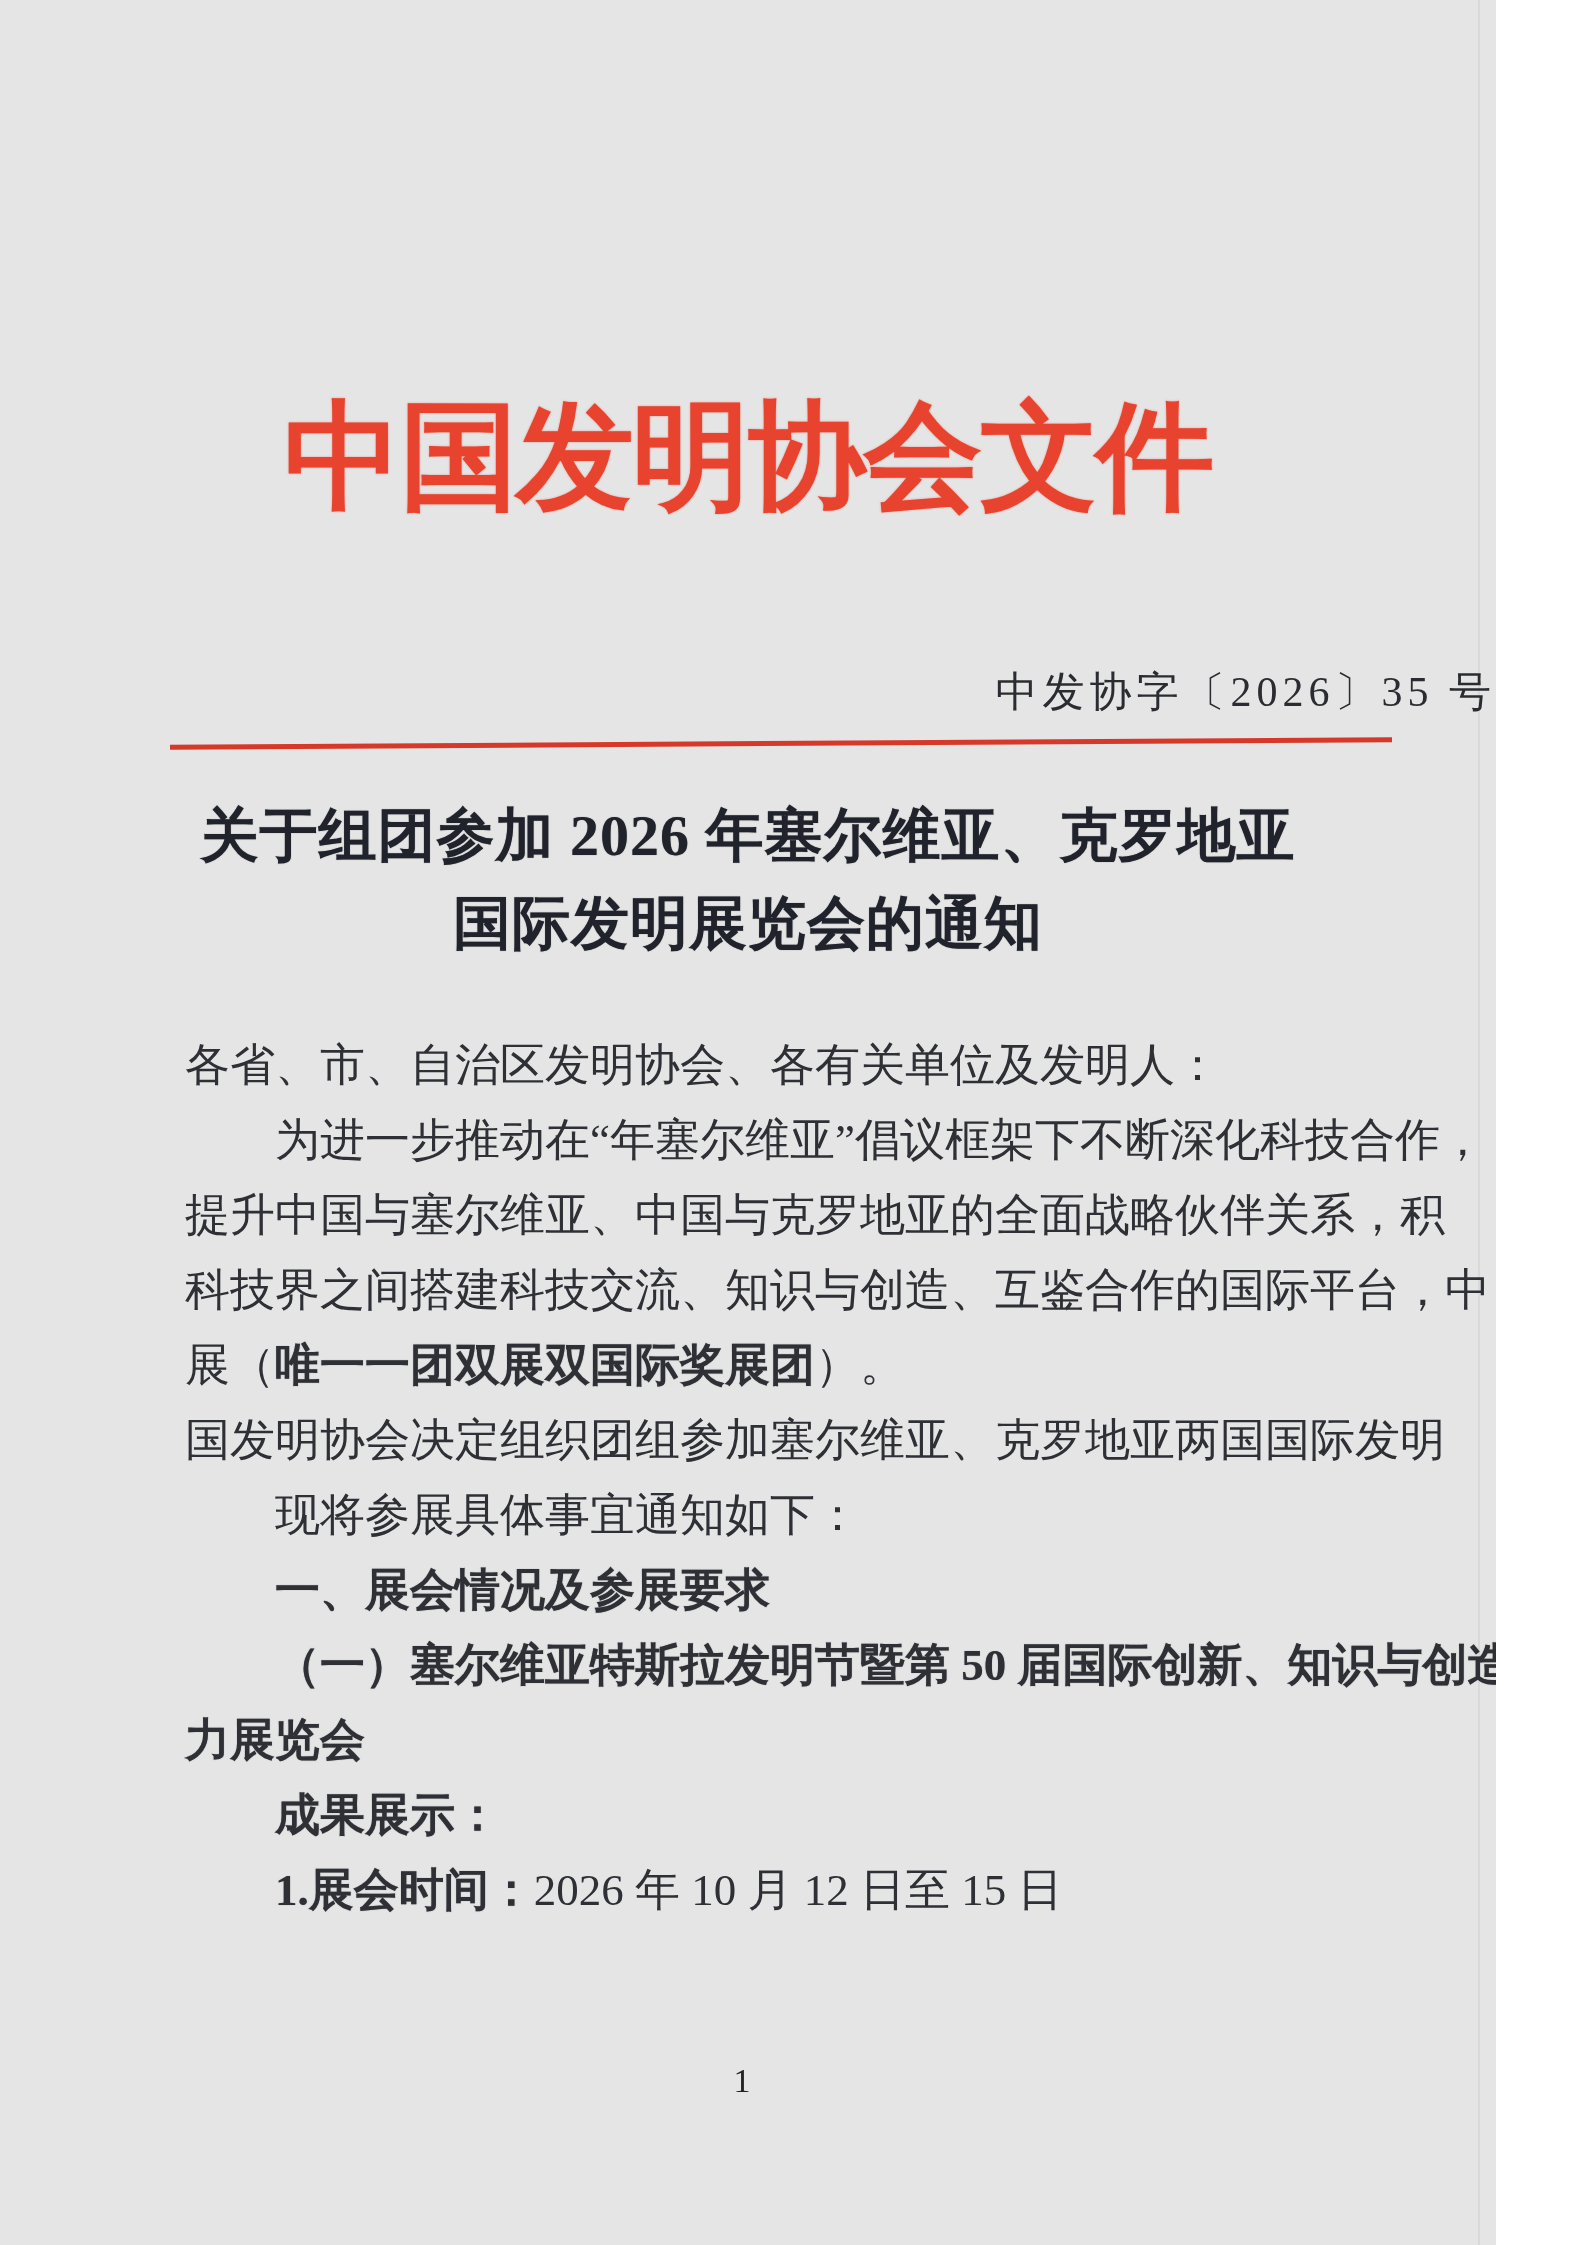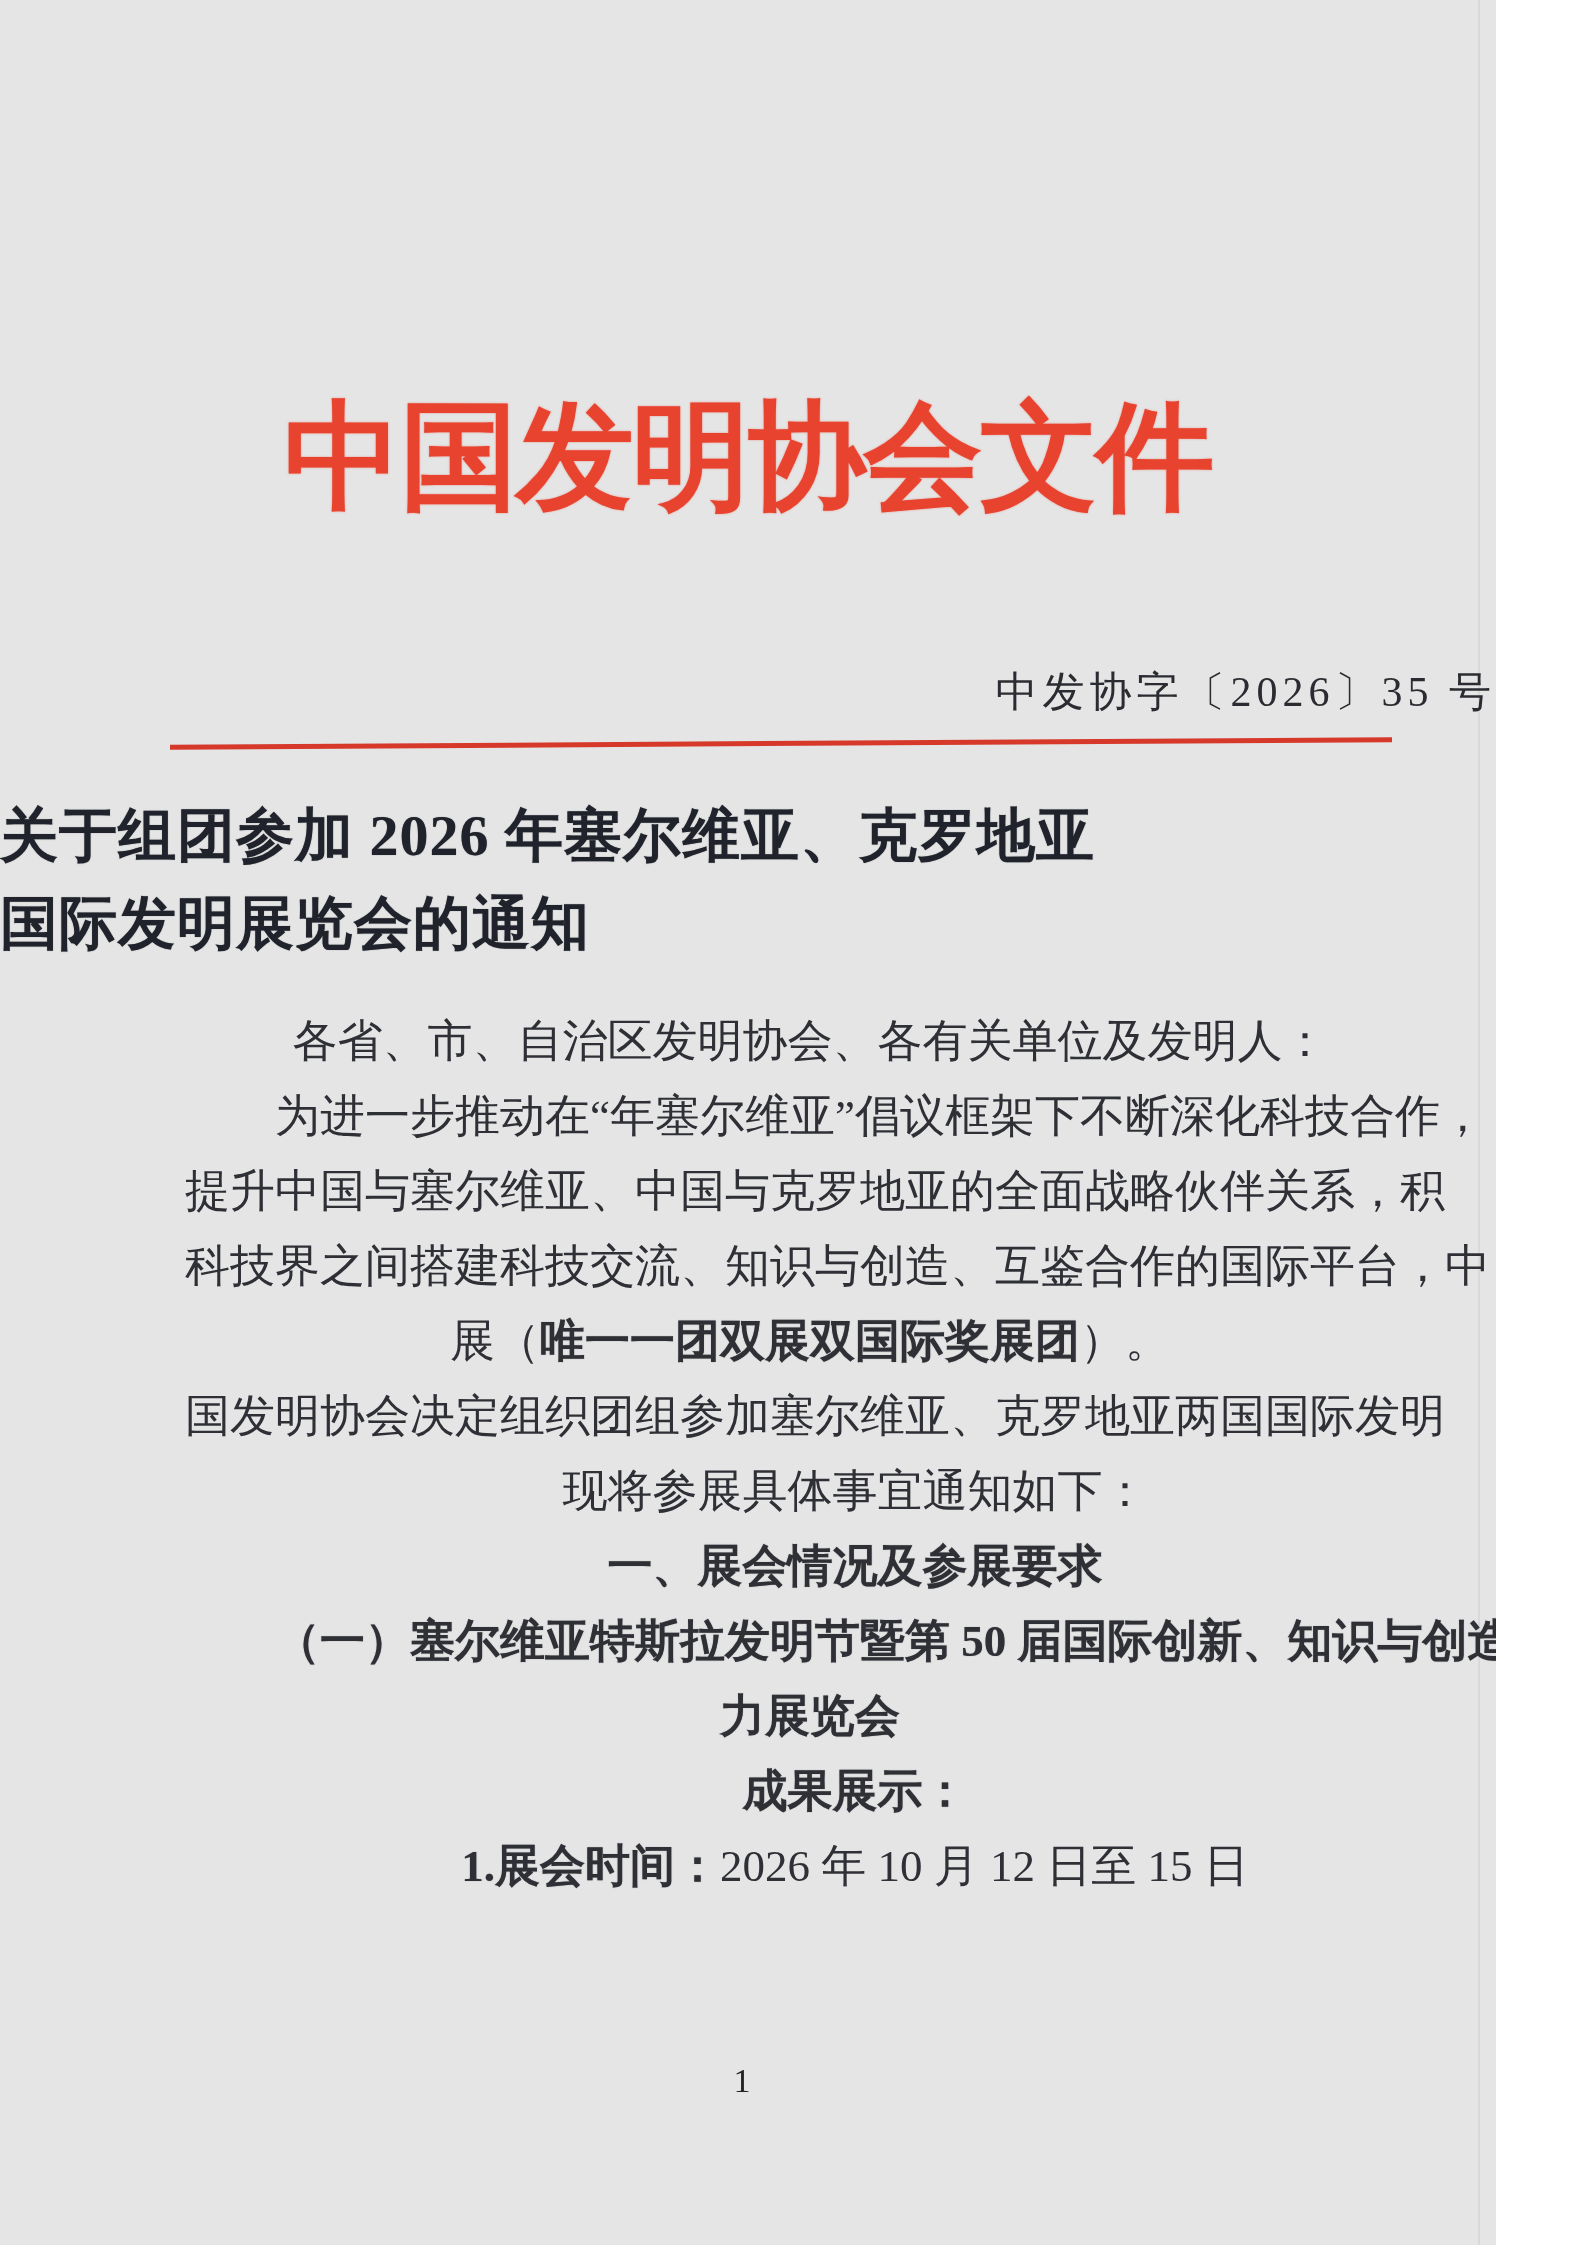--- a/index.html
+++ b/index.html
@@ -56,37 +56,36 @@
     width: 1222px;
     height: 5px;
     background: #d63829;
     transform: rotate(-0.35deg);
   }
   .doc-title {
     position: absolute;
     top: 792px;
     left: 0;
     right: 0;
-    text-align: left;
+    text-align: center;
     font-size: 58px;
     font-weight: bold;
     color: #20232b;
     line-height: 88px;
     letter-spacing: 1px;
     text-shadow: 0 0 1px rgba(32,35,43,0.55);
     white-space: nowrap;
   }
   .body-text {
     position: absolute;
-    top: 1004px;
+    top: 1028px;
     left: 185px;
     width: 1250px;
     font-size: 45px;
     color: #2e3036;
-    text-align: center;
   }
   .body-text .line {
     height: 75px;
     line-height: 75px;
     white-space: nowrap;
   }
   .body-text .line.indent {
     padding-left: 90px;
   }
   .body-text .bold {

